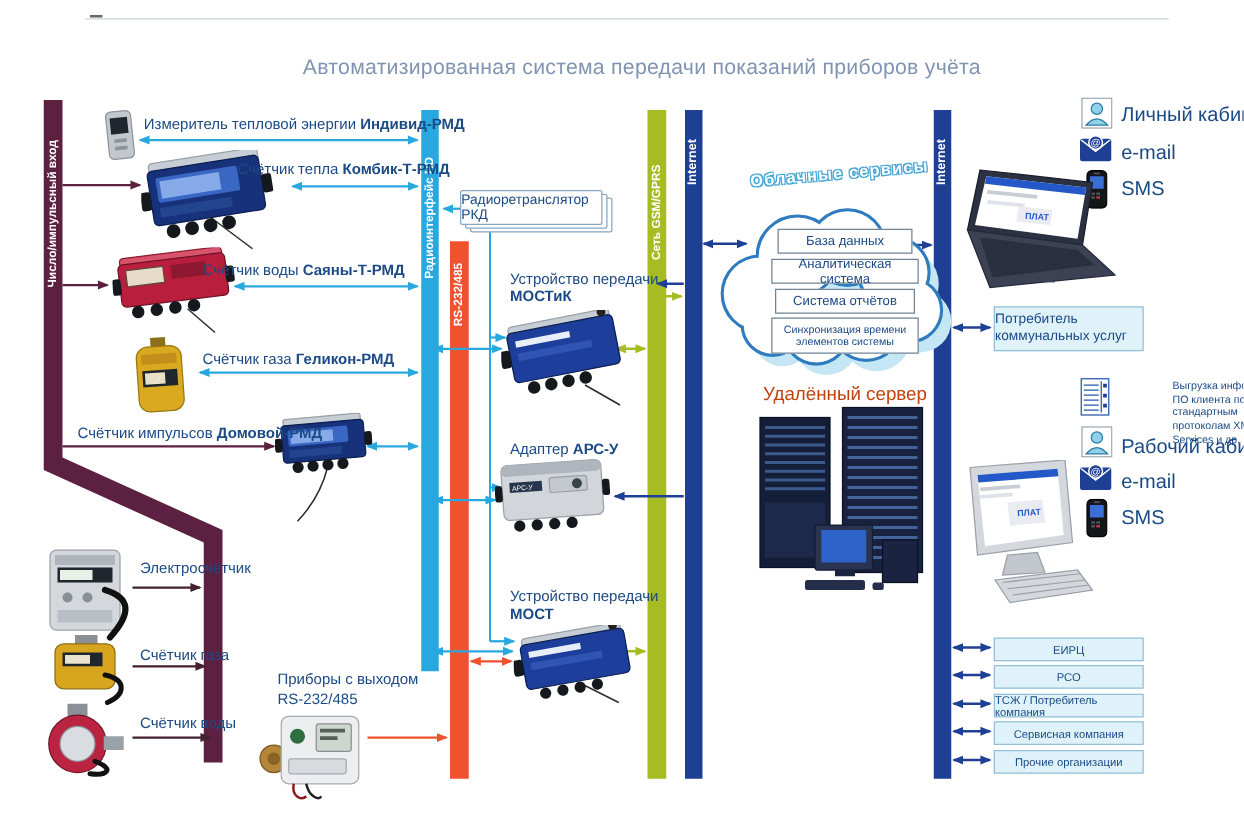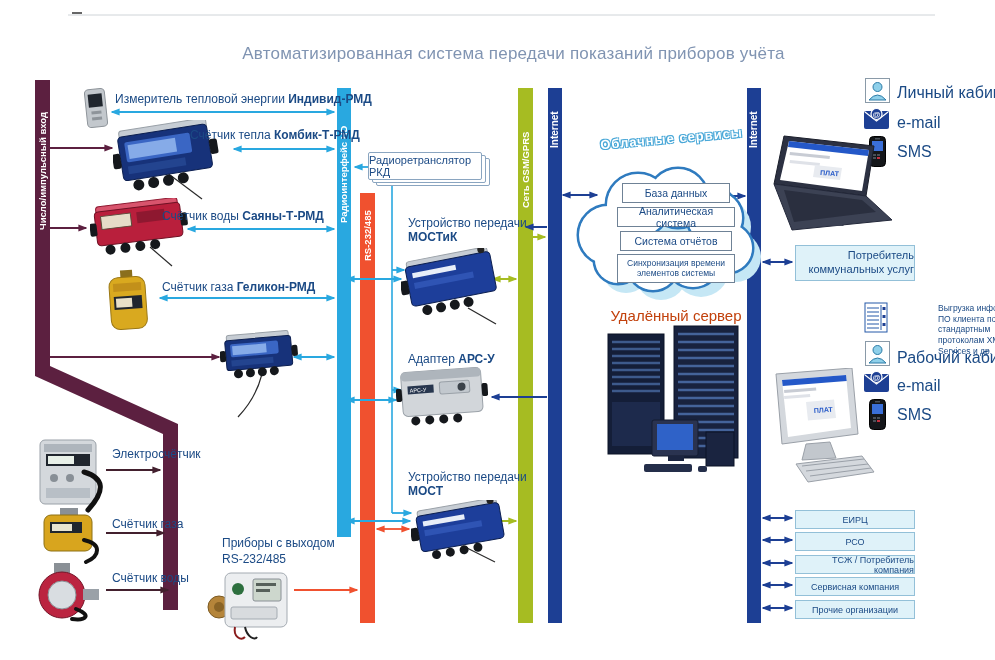--- a/index.html
+++ b/index.html
@@ -14,21 +14,21 @@
   .dlabel .blk{display:block;}
   .grouplabel{font-size:12px;color:#1b4a85;line-height:1.3;}
   .rkd{background:#fff;border:1px solid #8aa5c0;border-radius:2px;}
   .rkd-main{display:flex;align-items:center;justify-content:center;font-size:11px;color:#1b4a85;}
   .csvc{background:#fff;border:1px solid #6f8296;display:flex;align-items:center;justify-content:center;
         text-align:center;font-size:10.5px;color:#1b4a85;line-height:1.15;margin-left:15px;}
   .cloudtitle{font-size:13px;font-weight:bold;letter-spacing:1px;color:#fff;transform:rotate(-5deg);
         text-shadow:-1px -1px 0 #4aa8d8,1px -1px 0 #4aa8d8,-1px 1px 0 #4aa8d8,1px 1px 0 #4aa8d8;white-space:nowrap;}
   .caption{font-size:15px;color:#c2410c;text-align:center;}
   .box{background:#dff2f9;border:1px solid #93c0d8;color:#1b4a85;display:flex;align-items:center;
-       justify-content:center;text-align:right;}
+       justify-content:center;text-align:left;}
   .consumer{font-size:11px;line-height:1.25;}
   .org{font-size:9px;}
   .linklabel{font-size:16px;color:#1b4a85;white-space:nowrap;}
   .note{font-size:8.5px;color:#1b4a85;line-height:1.25;margin-left:45px;}
 </style>
 </head>
 <body>
 
 <div class="stage">
 
@@ -209,20 +209,24 @@
       <rect x="13" y="14" width="34" height="9" fill="#86abe8"></rect>
       <rect x="11" y="28" width="42" height="6" fill="#23448f"></rect>
       <circle cx="17" cy="42" r="4.5" fill="#15181c"></circle>
         <circle cx="29" cy="42" r="4.5" fill="#15181c"></circle>
       <circle cx="41" cy="42" r="4.5" fill="#15181c"></circle>
         <circle cx="53" cy="42" r="4.5" fill="#15181c"></circle>
       <rect x="0" y="18" width="6" height="11" rx="2" fill="#15181c"></rect>
       <rect x="72" y="18" width="6" height="11" rx="2" fill="#15181c"></rect>
     </g>
   </svg>
+  <div class="abs dlabel" style="left:62px;top:339px">
+    <span>Счётчик импульсов</span>
+    <b>Домовой-РМД</b>
+  </div>
 
 
   <svg class="abs" style="left:30px;top:438px" width="80" height="76" viewBox="0 0 80 76">
     <rect x="10" y="2" width="56" height="64" rx="5" fill="#d4d8dc" stroke="#9aa1a8"></rect>
     <rect x="14" y="6" width="48" height="8" fill="#aeb5bc"></rect>
     <rect x="16" y="16" width="44" height="12" fill="#20262e"></rect>
     <rect x="18" y="18" width="26" height="8" fill="#e8f0e8"></rect>
     <circle cx="24" cy="40" r="4" fill="#888f96"></circle>
       <circle cx="40" cy="40" r="4" fill="#888f96"></circle>
     <rect x="16" y="50" width="44" height="10" fill="#b8bfc6"></rect>

